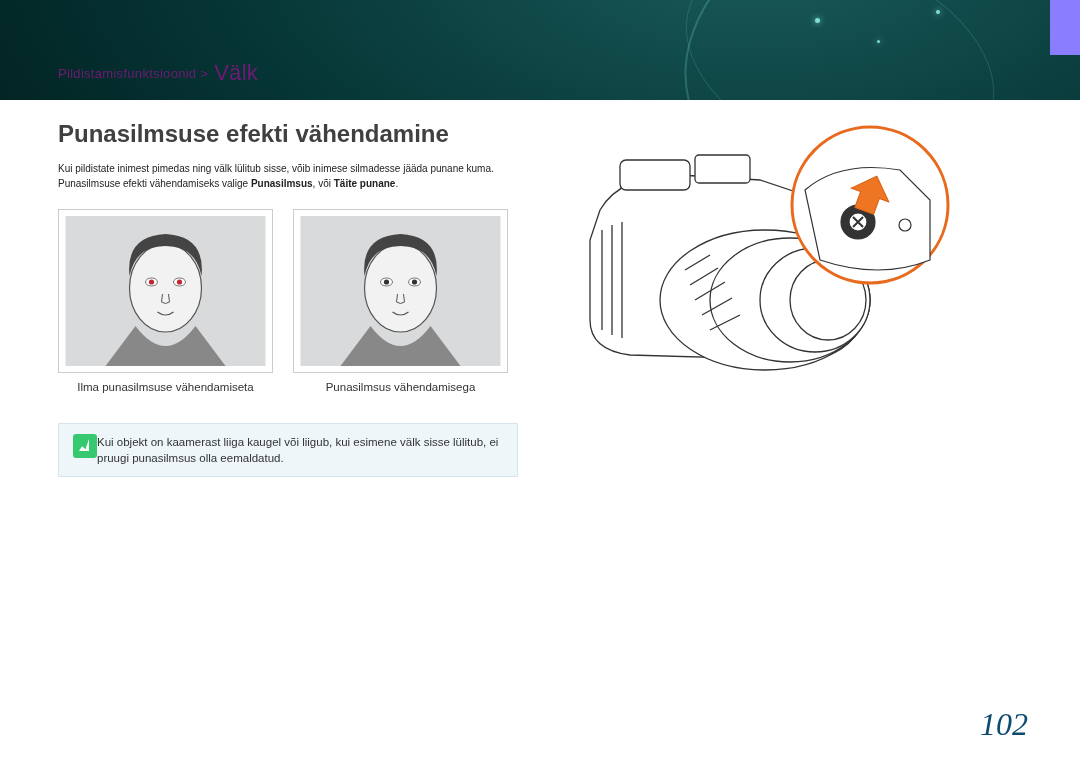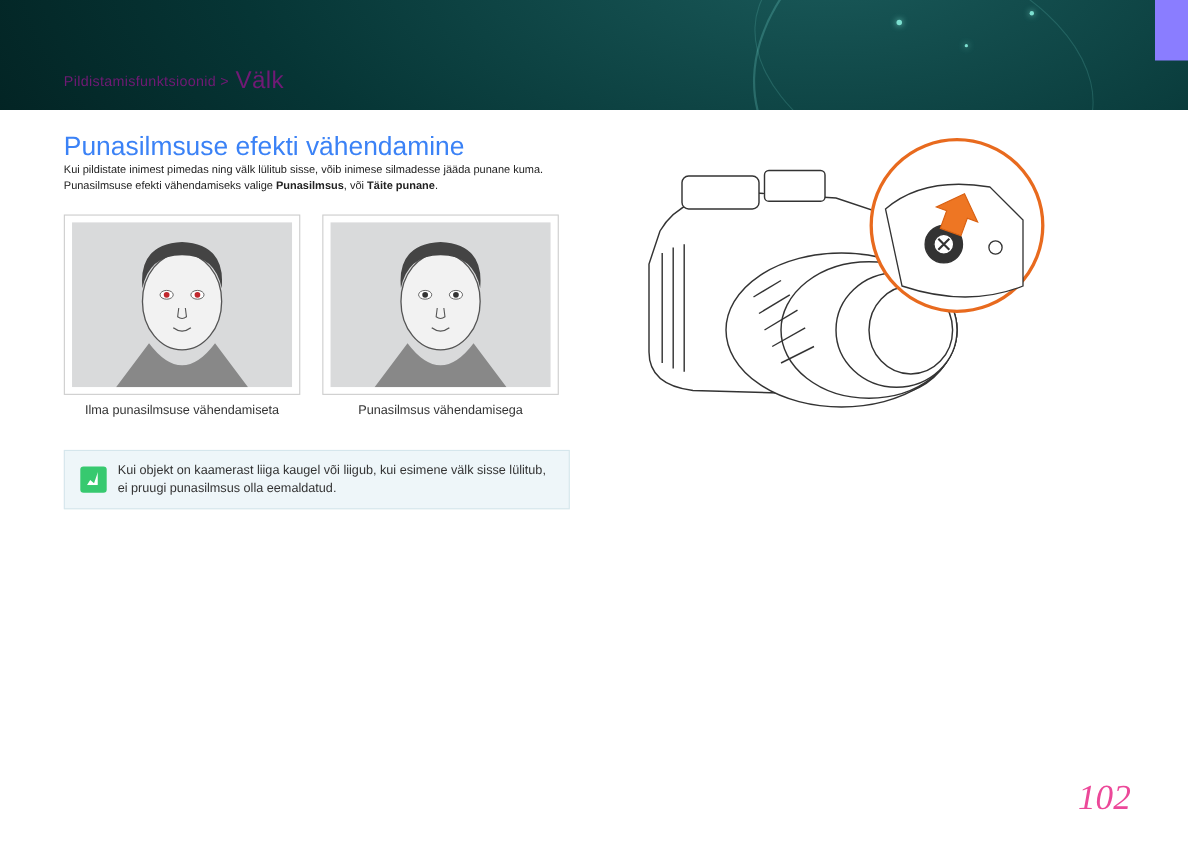--- a/index.html
+++ b/index.html
@@ -55,23 +55,24 @@
     margin-left: 2px;
   }
   .content {
     position: absolute;
     top: 120px; left: 58px; right: 58px;
     display: flex;
     gap: 40px;
   }
   .col { flex: 1; }
   h2.section {
-    color: #3b82f6;
-    font-weight: 400;
+    color: #404040;
+    font-weight: 700;
     font-size: 24px;
+    margin-bottom: 14px;
   }
   p.body {
     font-size: 10px;
     color: #222;
     line-height: 1.45;
     margin-bottom: 18px;
   }
   .bold { font-weight: 700; }
   .photo-row {
     display: flex;
@@ -92,22 +93,21 @@
     width: 100%;
     height: 150px;
     display: block;
   }
   .caption {
     font-size: 11.5px;
     color: #333;
   }
   .note-box {
     display: flex;
-    align-items: center;
-    gap: 10px;
+    align-items: flex-start;
     background: #eef6f9;
     border: 1px solid #d5e6ec;
     padding: 10px 14px;
     width: 460px;
   }
   .note-icon {
     width: 24px; height: 24px;
     background: #37c96f;
     border-radius: 3px;
     flex-shrink: 0;
@@ -130,21 +130,21 @@
     width: 430px;
     height: 260px;
     position: relative;
   }
   .page-num {
     position: absolute;
     right: 52px;
     bottom: 22px;
     font-size: 32px;
     font-style: italic;
-    color: #ec4899;
+    color: #0c4a6e;
     font-family: Georgia, serif;
   }
 </style>
 </head>
 <body>
 
 <div class="header-band">
   <div class="swirl"></div>
   <div class="swirl2"></div>
   <div class="dot" style="top:18px;right:260px;width:5px;height:5px"></div>

